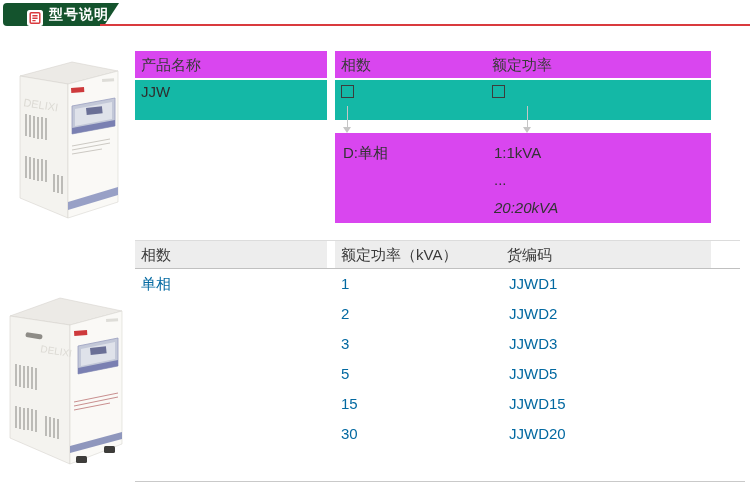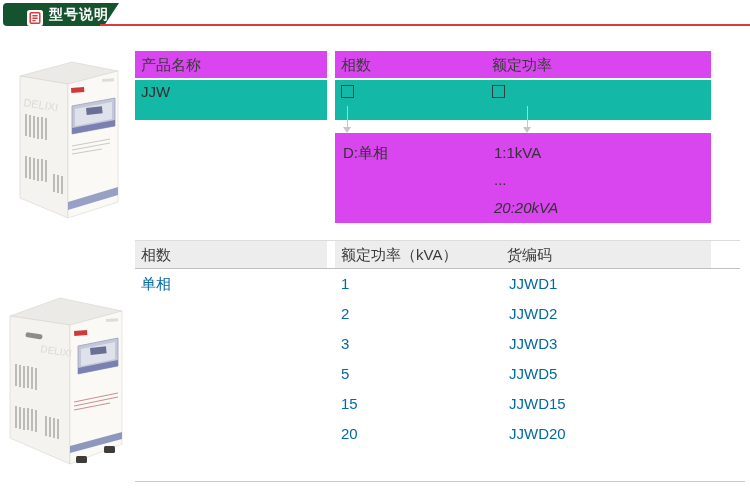--- a/index.html
+++ b/index.html
@@ -207,19 +207,19 @@
       <span class="c2">5</span>
       <span class="c3">JJWD5</span>
     </div>
     <div class="t2-row">
       <span class="c1"></span>
       <span class="c2">15</span>
       <span class="c3">JJWD15</span>
     </div>
     <div class="t2-row">
       <span class="c1"></span>
-      <span class="c2">20</span>
+      <span class="c2">30</span>
       <span class="c3">JJWD20</span>
     </div>
   </div>
   <div class="t2-endline"></div>
 
 </div>
 
 </body></html>

